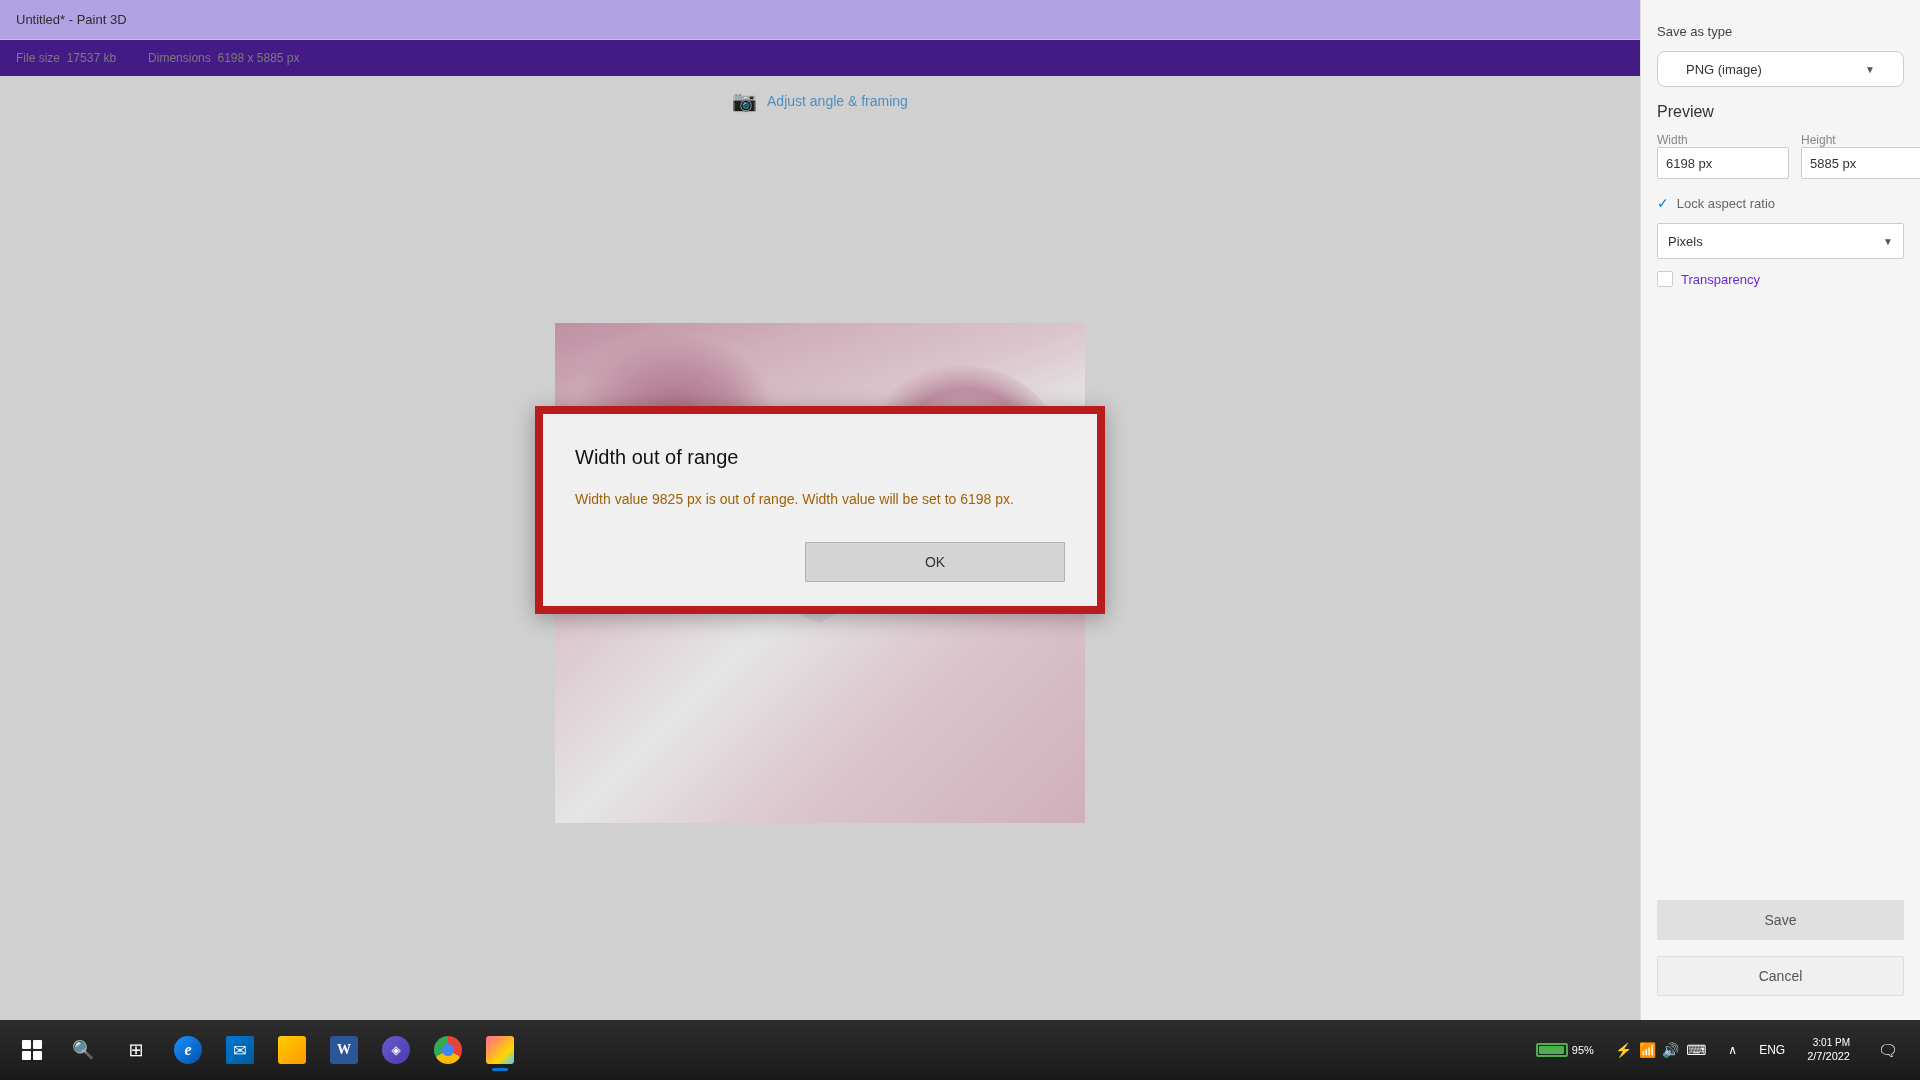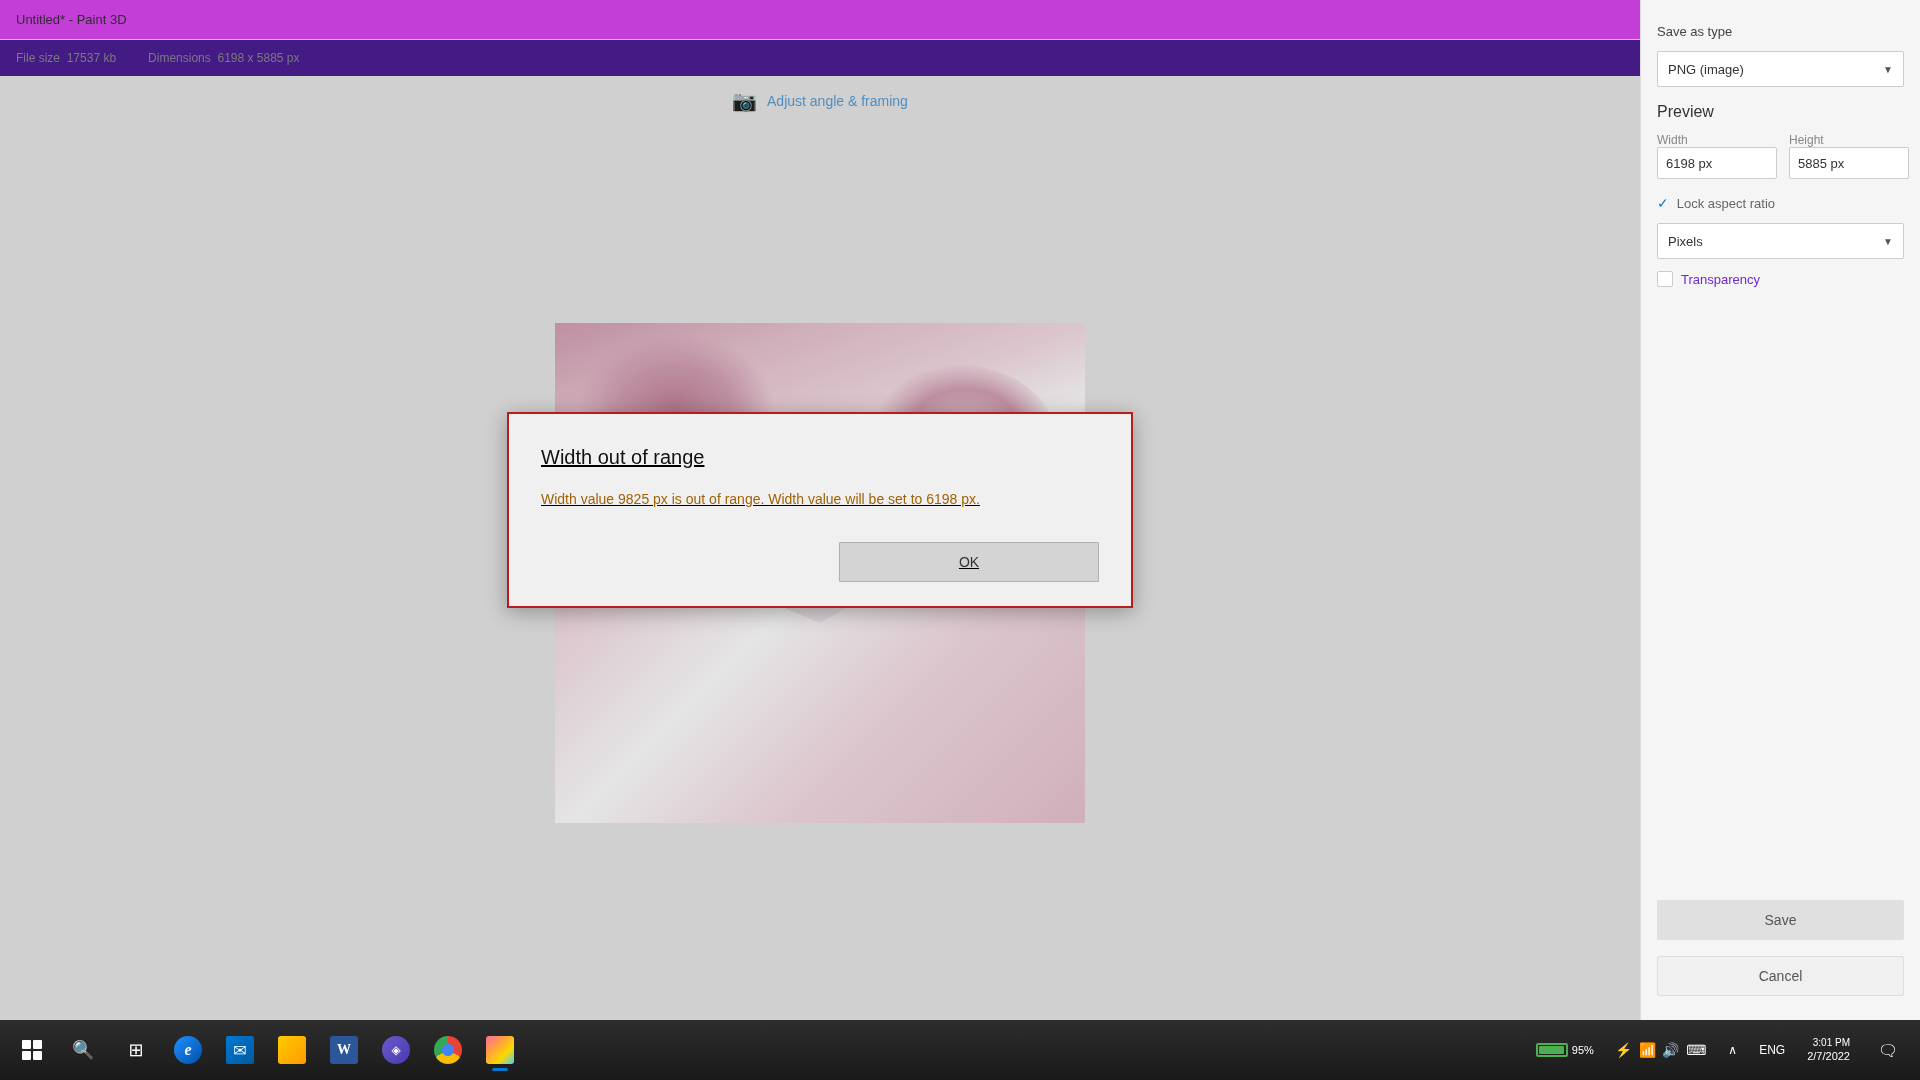--- a/index.html
+++ b/index.html
@@ -10,21 +10,21 @@
       font-family: 'Segoe UI', sans-serif;
       overflow: hidden;
       position: relative;
     }
 
     
     .title-bar {
       position: absolute;
       top: 0; left: 0; right: 0;
       height: 40px;
-      background: #d946ef;
+      background: #c4b5fd;
       display: flex;
       align-items: center;
       justify-content: space-between;
       padding: 0 0 0 16px;
       border-bottom: 1px solid #ddd;
     }
     .title-bar-title {
       font-size: 13px;
       color: #333;
     }
@@ -131,25 +131,25 @@
       color: #444;
       font-weight: 500;
       margin-top: 8px;
     }
 
     .dropdown {
       width: 100%;
       height: 36px;
       background: white;
       border: 1px solid #ccc;
-      border-radius: 2px;
+      border-radius: 8px;
       display: flex;
       align-items: center;
       justify-content: space-between;
-      padding: 0 10px;
+      padding: 0 28px;
       font-size: 13px;
       color: #333;
       cursor: pointer;
     }
 
     .preview-label {
       font-size: 16px;
       font-weight: 400;
       color: #333;
       margin-top: 4px;
@@ -162,21 +162,21 @@
     }
     .dim-group {
       display: flex;
       flex-direction: column;
     }
     .dim-label {
       font-size: 12px;
       color: #888;
     }
     .dim-input {
-      width: 120px;
+      width: 132px;
       height: 32px;
       border: 1px solid #ccc;
       border-radius: 2px;
       padding: 0 8px;
       font-size: 13px;
       color: #333;
       background: white;
     }
 
     .lock-aspect-row {
@@ -256,27 +256,26 @@
       position: absolute;
       top: 0; left: 0; right: 280px; bottom: 60px;
       background: rgba(0,0,0,0.1);
       display: flex;
       align-items: center;
       justify-content: center;
       z-index: 100;
     }
 
     .dialog {
-      width: 626px;
+      width: 570px;
       background: #f0f0f0;
-      border: 2px solid #b91c1c;
+      border: 8px solid #b91c1c;
       box-shadow: 0 4px 20px rgba(0,0,0,0.3);
       padding: 32px 32px 24px 32px;
       position: relative;
-      text-decoration: underline;
     }
 
     .dialog-title {
       font-size: 20px;
       font-weight: 300;
       color: #111;
       margin-bottom: 20px;
     }
 
     .dialog-message {

